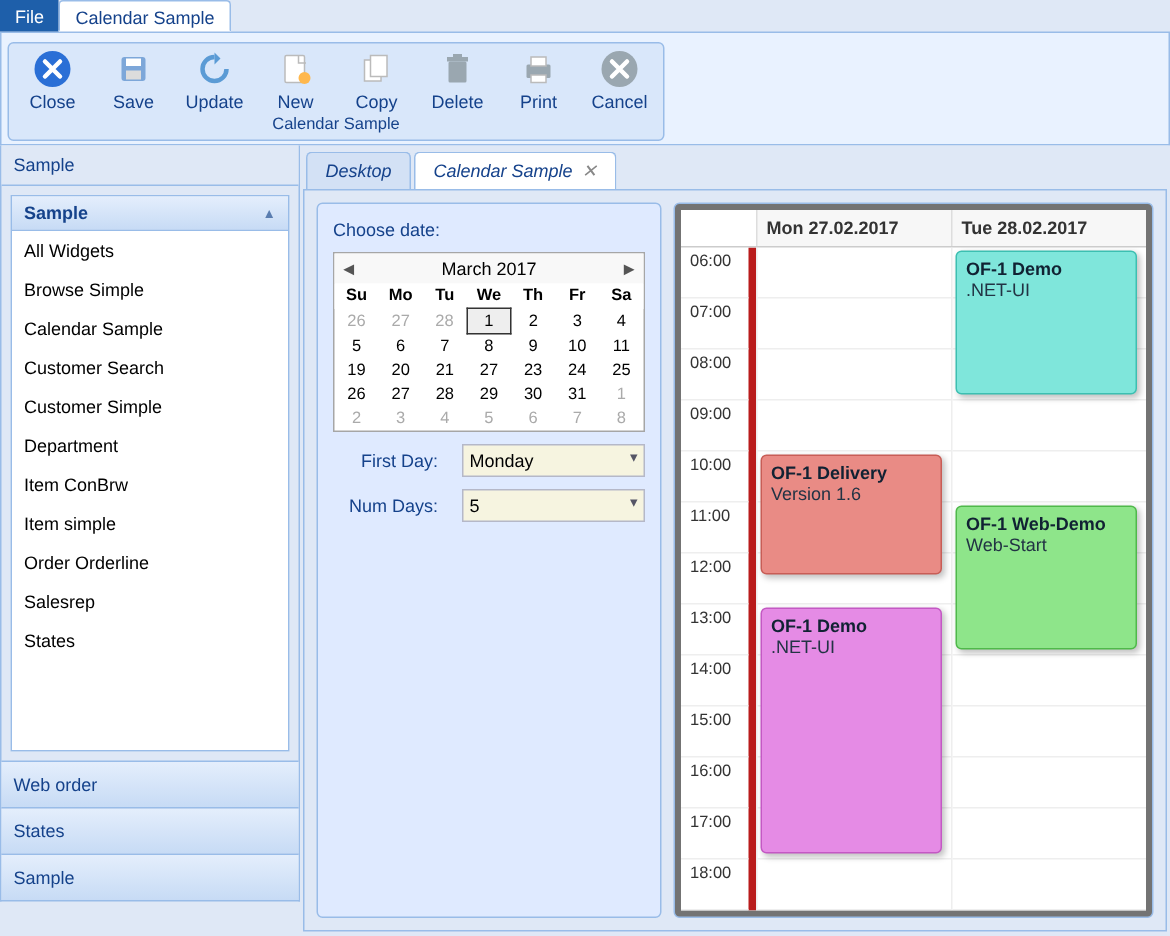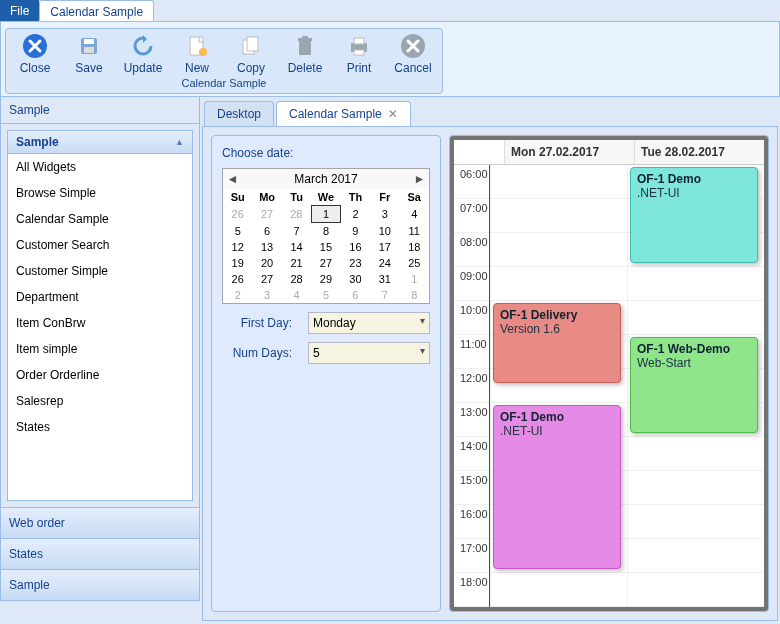--- a/index.html
+++ b/index.html
@@ -25,21 +25,21 @@
   .sidebar { width:200px; background:#dfe8f6; border:1px solid #99bce8; border-top:none; display:flex; flex-direction:column; }
   .side-title { color:#15428b; padding:6px 8px; font-weight:normal; background:#dfe8f6; border-bottom:1px solid #99bce8; }
   .side-panel { margin:6px; background:#fff; border:1px solid #99bce8; flex:1; display:flex; flex-direction:column; }
   .side-panel-head { background:linear-gradient(#e4eefc,#c7dbf5); color:#15428b; font-weight:bold; padding:4px 8px; display:flex; justify-content:space-between; align-items:center; border-bottom:1px solid #99bce8; }
   .side-list { overflow:auto; }
   .side-list div { padding:6px 8px; cursor:pointer; color:#000; }
   .side-link { padding:8px; color:#15428b; border-top:1px solid #99bce8; background:linear-gradient(#e4eefc,#c7dbf5); cursor:pointer; }
 
   
   .main { flex:1; display:flex; flex-direction:column; background:#dfe8f6; border-left:none; }
-  .tabs { display:flex; padding:4px 4px 0; gap:2px; }
+  .tabs { display:flex; padding:4px 4px 0; gap:2px;font-style:italic; }
   .tab { padding:5px 12px; background:#d3e1f5; border:1px solid #99bce8; border-bottom:none; border-radius:4px 4px 0 0; color:#15428b; cursor:pointer; display:flex; gap:6px; align-items:center;}
   .tab.active { background:#fff; }
   .tab .x { color:#888; cursor:pointer; }
   .workspace { flex:1; background:#dfe8f6; border:1px solid #99bce8; border-radius:0 0 0 0; margin:0 2px 2px; padding:8px; display:flex; gap:8px; }
 
   .date-box { width:230px; background:#dfeaff; border:1px solid #99bce8; border-radius:4px; padding:10px; }
   .date-box .lbl { color:#15428b; margin-bottom:8px; display:block; }
   .mini-cal { background:#fff; border:1px solid #a6a6a6; font-size:11px; }
   .mini-cal-head { display:flex; justify-content:space-between; align-items:center; padding:3px 2px; background:#f8f8f8; }
   .mini-cal-head .arrow { width:15px; text-align:center; cursor:pointer; color:#555; }
@@ -52,21 +52,21 @@
   .form-row label { color:#15428b; width:70px; text-align:right; font-size:12px;}
   .form-row .combo { flex:1; background:#f6f4e0; border:1px solid #b5b8c8; padding:3px 33px 3px 4px; position:relative; cursor:pointer;}
   .form-row .combo::after { content:"▾"; position:absolute; right:4px; top:2px; color:#556; font-size:10px;}
 
   .calendar-view { flex:1; background:#737373; border:1px solid #99bce8; border-radius:4px; padding:4px; overflow:hidden; }
   .cal-inner { background:#fff; height:100%; display:flex; flex-direction:column;}
   .cal-head { display:flex; border-bottom:1px solid #ccc; }
   .cal-head .gutter { width:50px; }
   .cal-head .day { flex:1; padding:5px 6px; border-left:1px solid #ddd; font-weight:bold; color:#333; background:#f7f7f7;}
   .cal-body { flex:1; display:flex; overflow:hidden; position:relative;}
-  .cal-gutter { width:36px; border-right:1px solid #b91c1c; }
+  .cal-gutter { width:50px; border-right:5px solid #b91c1c; }
   .cal-gutter div { height:34px; padding:3px 6px; color:#333; font-size:11px; border-bottom:1px solid #eee;}
   .cal-cols { flex:1; display:flex; position:relative; }
   .cal-col { flex:1; border-left:1px solid #eee; position:relative; }
   .cal-col .slot { height:34px; border-bottom:1px solid #eee; }
   .event { position:absolute; left:2px; right:6px; border-radius:4px; padding:4px 6px; font-size:11px; box-shadow:2px 2px 4px rgba(0,0,0,0.25); }
   .event .t { font-weight:bold; color:#123; }
   .event .d { color:#234; }
   .ev-teal { background:#7fe6db; border:1px solid #3cbfb1; }
   .ev-red  { background:#e98b85; border:1px solid #c85d56; }
   .ev-green{ background:#8ee58a; border:1px solid #4fb94a; }
@@ -240,29 +240,20 @@
                   <td>4</td>
                 </tr>
                 <tr>
                   <td>5</td>
                   <td>6</td>
                   <td>7</td>
                   <td>8</td>
                   <td>9</td>
                   <td>10</td>
                   <td>11</td>
-                </tr>
-                <tr>
-                  <td>12</td>
-                  <td>13</td>
-                  <td>14</td>
-                  <td>15</td>
-                  <td>16</td>
-                  <td>17</td>
-                  <td>18</td>
                 </tr>
                 <tr>
                   <td>19</td>
                   <td>20</td>
                   <td>21</td>
                   <td>27</td>
                   <td>23</td>
                   <td>24</td>
                   <td>25</td>
                 </tr>

